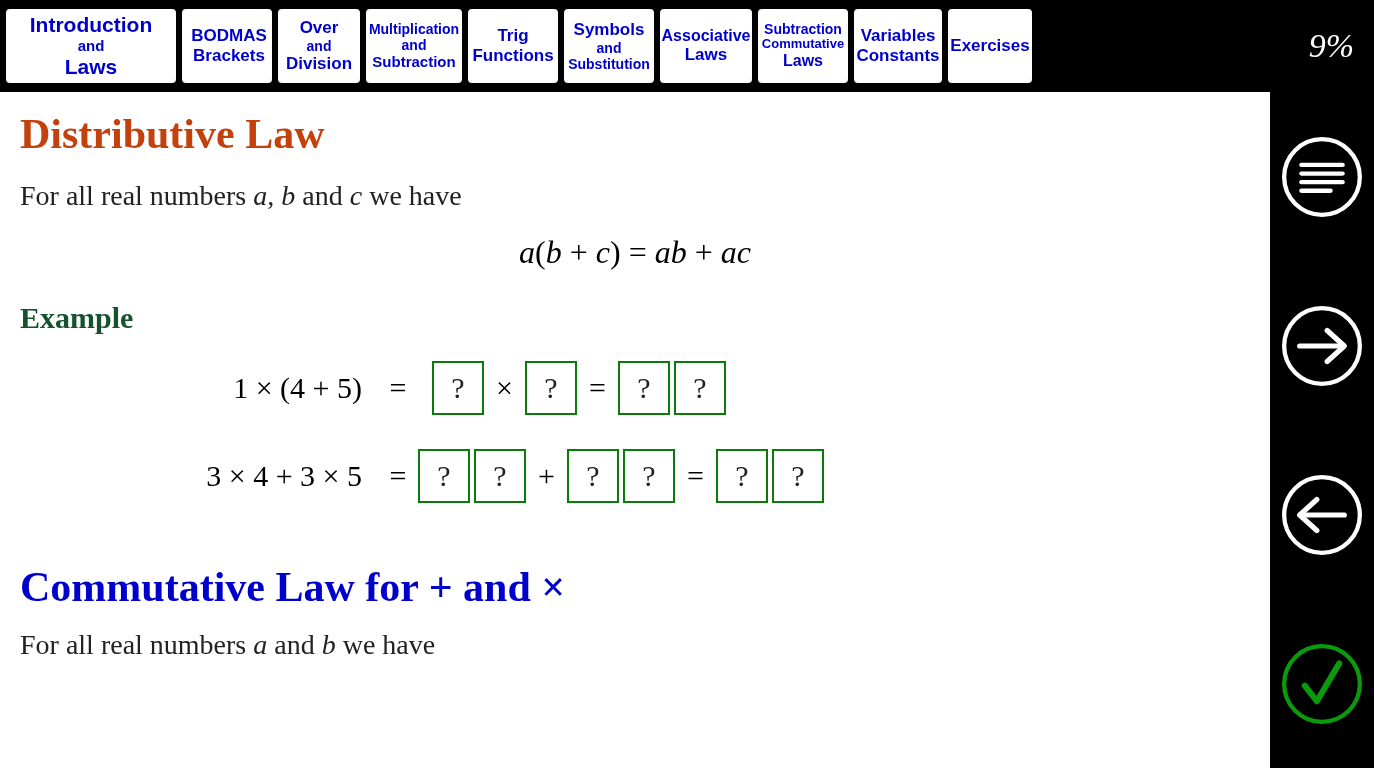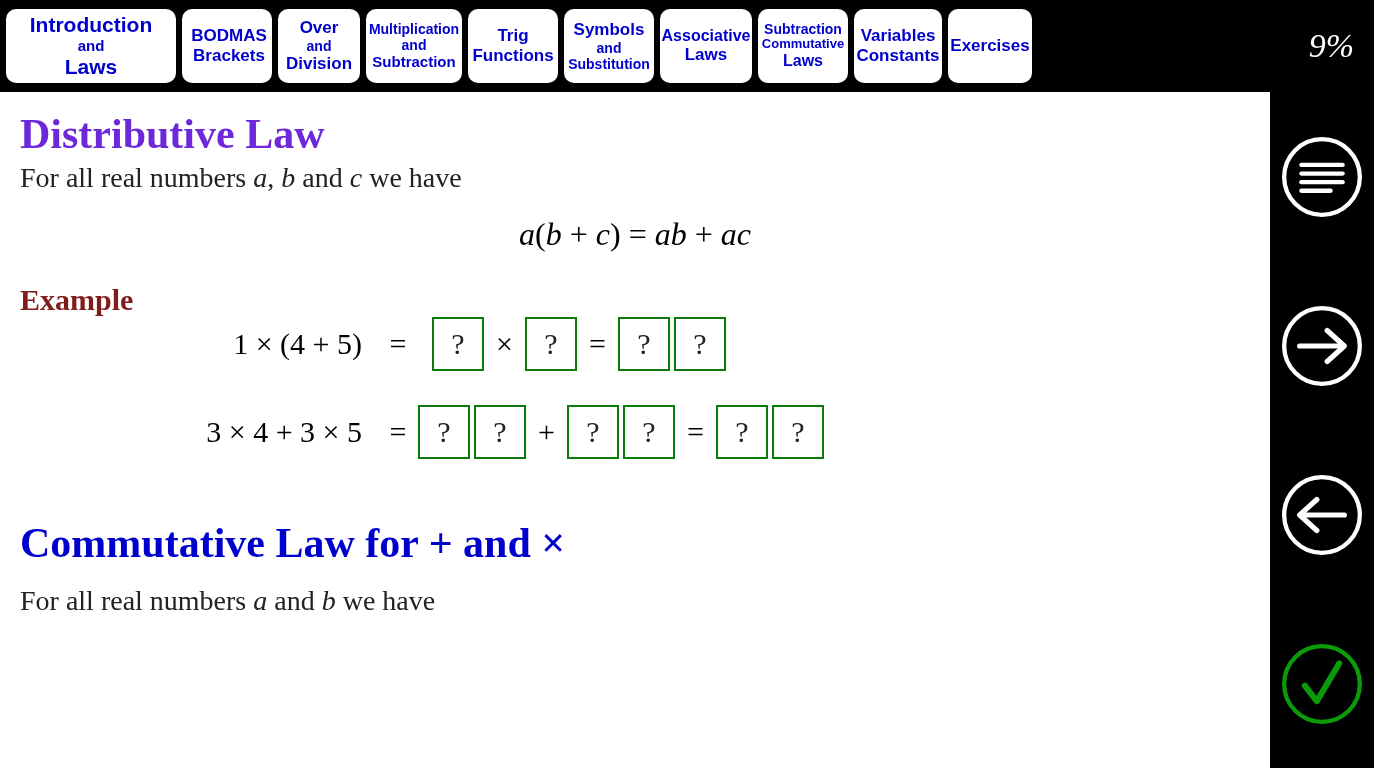--- a/index.html
+++ b/index.html
@@ -15,21 +15,21 @@
     display: flex;
     align-items: center;
     height: 92px;
     background: #000;
     padding: 6px 8px 6px 6px;
     gap: 6px;
   }
   .tab {
     background: #fff;
     color: #0000cc;
-    border-radius: 10px;
+    border-radius: 4px;
     display: flex;
     flex-direction: column;
     align-items: center;
     justify-content: center;
     text-align: center;
     font-weight: bold;
     font-family: Arial, sans-serif;
     height: 74px;
     padding: 4px 8px;
     cursor: pointer;
@@ -79,46 +79,47 @@
   }
   .side-btn {
     flex: 1;
     display: flex;
     align-items: center;
     justify-content: center;
     cursor: pointer;
   }
   .side-btn svg { width: 86px; height: 86px; }
   h1.section-title {
-    color: #6d28d9;
+    color: #c2410c;
     font-size: 42px;
     font-weight: bold;
     font-family: 'Times New Roman', serif;
-    margin-bottom: 4px;
+    margin-bottom: 22px;
   }
   .body-text {
     font-size: 28px;
     color: #222;
     font-family: 'Times New Roman', serif;
     margin-bottom: 22px;
   }
   .body-text .var { font-style: italic; }
   .formula {
     text-align: center;
     font-size: 32px;
     font-family: 'Times New Roman', serif;
     font-style: italic;
     margin: 6px 0 30px 0;
   }
   .formula .op { font-style: normal; }
   .example-label {
-    color: #7f1d1d;
+    color: #14532d;
     font-size: 30px;
     font-weight: bold;
     font-family: 'Times New Roman', serif;
+    margin-bottom: 26px;
   }
   .eqrow {
     display: flex;
     align-items: center;
     font-size: 30px;
     font-family: 'Times New Roman', serif;
     margin-bottom: 34px;
     margin-left: 140px;
   }
   .eq-lhs { width: 220px; text-align: right; padding-right: 18px; font-style: normal;}

